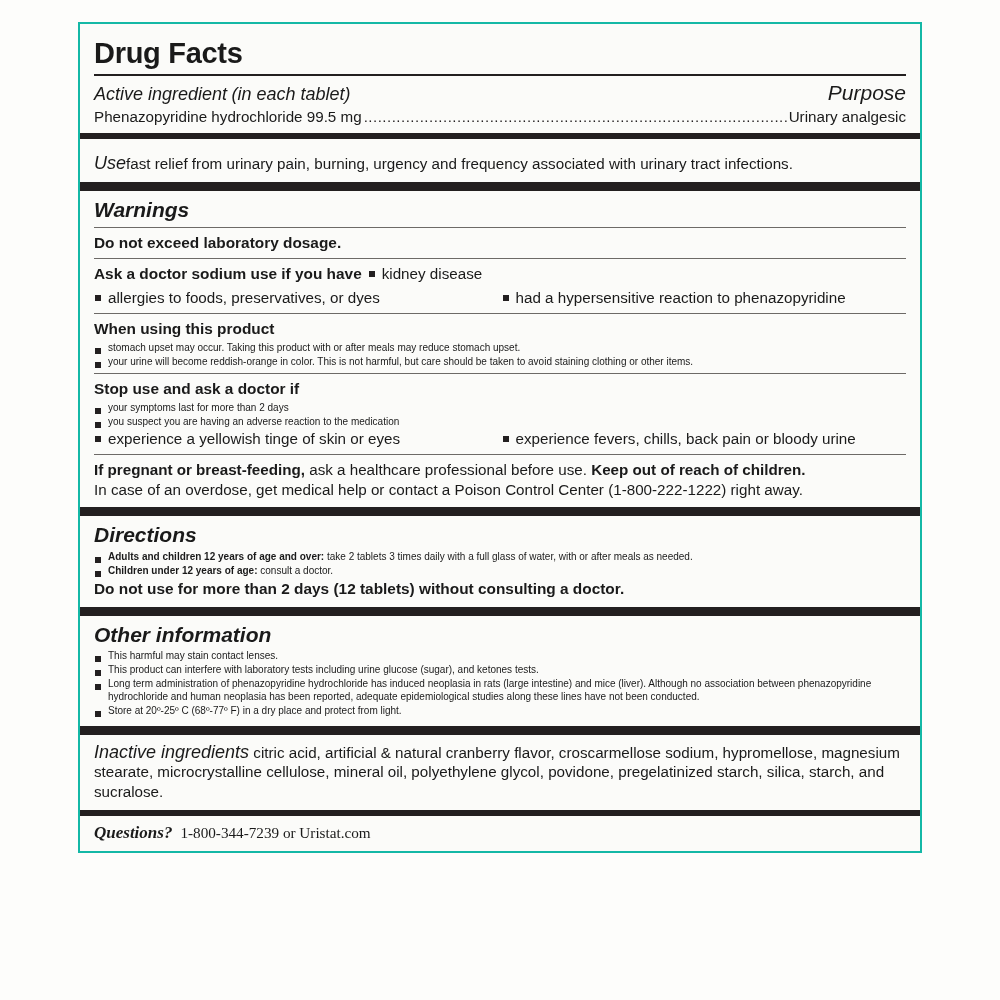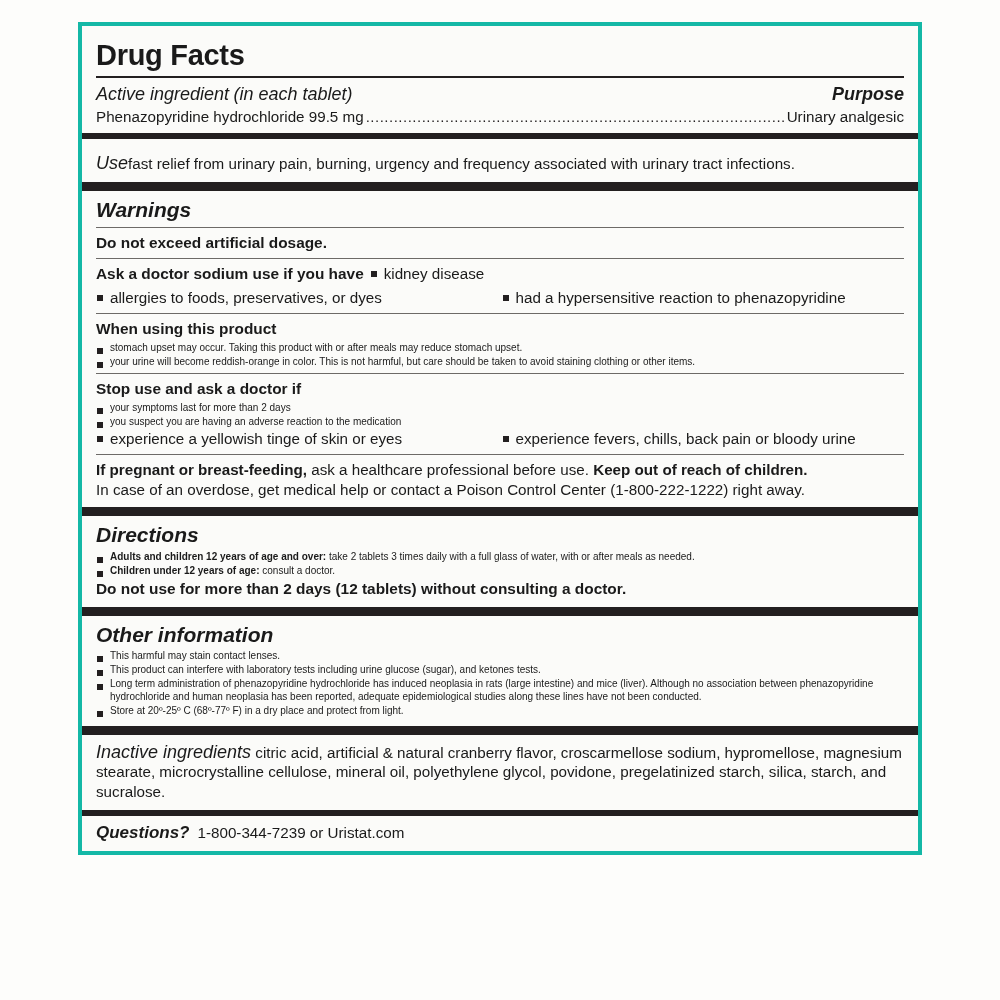--- a/index.html
+++ b/index.html
@@ -18,21 +18,21 @@
     width: 1000px;
     height: 1000px;
     background: #fdfdfb;
     box-sizing: border-box;
     padding: 22px 28px 22px 28px;
   }
   .panel {
     box-sizing: border-box;
     width: 844px;
     margin: 0 auto;
-    border: 4px solid #14b8a6;
+    border: 2px solid #14b8a6;
     background: #fbfbf9;
     padding: 0;
   }
   .inner {
     padding: 10px 14px 8px 14px;
   }
   .title {
     font-size: 29px;
     font-weight: bold;
     letter-spacing: -0.3px;
@@ -65,23 +65,23 @@
     line-height: 1.15;
     margin-top: 7px;
   }
   .sec-head-lg {
     font-size: 21px;
     font-style: italic;
     font-weight: bold;
     line-height: 1.15;
   }
   .purpose {
-    font-size: 18px;
+    font-size: 21px;
     font-style: italic;
-    font-weight: bold;
+    font-weight: normal;
   }
   .body {
     font-size: 15.2px;
     line-height: 1.28;
   }
   .bold {
     font-weight: bold;
   }
   .dots {
     flex: 1;
@@ -208,21 +208,21 @@
         <span class="sec-head">Use</span>
         <span class="flow">fast relief from urinary pain, burning, urgency and frequency associated with urinary tract infections.</span>
       </div>
     </div>
 
     <div class="band"></div>
 
     <div class="pad-sec">
       <div class="sec-head-lg">Warnings</div>
       <div class="rule-hair"></div>
-      <div class="sub-head">Do not exceed artificial dosage.</div>
+      <div class="sub-head">Do not exceed laboratory dosage.</div>
       <div class="rule-hair"></div>
 
       <div class="headrow">
         <span class="sub-head">Ask a doctor sodium use if you have</span>
         <span class="inline-bullet flow">kidney disease</span>
       </div>
       <div class="two-col tight">
         <div class="inline-bullet flow">allergies to foods, preservatives, or dyes</div>
         <div class="inline-bullet flow">had a hypersensitive reaction to phenazopyridine</div>
       </div>
@@ -290,21 +290,21 @@
 
     <div class="pad-sec">
       <div class="flow">
         <span class="sec-head">Inactive ingredients</span>
         <span>citric acid, artificial &amp; natural cranberry flavor, croscarmellose sodium, hypromellose, magnesium stearate, microcrystalline cellulose, mineral oil, polyethylene glycol, povidone, pregelatinized starch, silica, starch, and sucralose.</span>
       </div>
     </div>
 
     <div class="band-mid"></div>
 
-    <div style="padding: 4px 8px 6px 14px;">
+    <div style="padding: 4px 8px 6px 14px; font-family: Liberation Serif, serif;">
       <div class="q-row">
         <span class="q-label">Questions?</span>
         <span class="flow">1-800-344-7239 or Uristat.com</span>
       </div>
     </div>
 
   </div>
 </div>
 
 </body></html>

